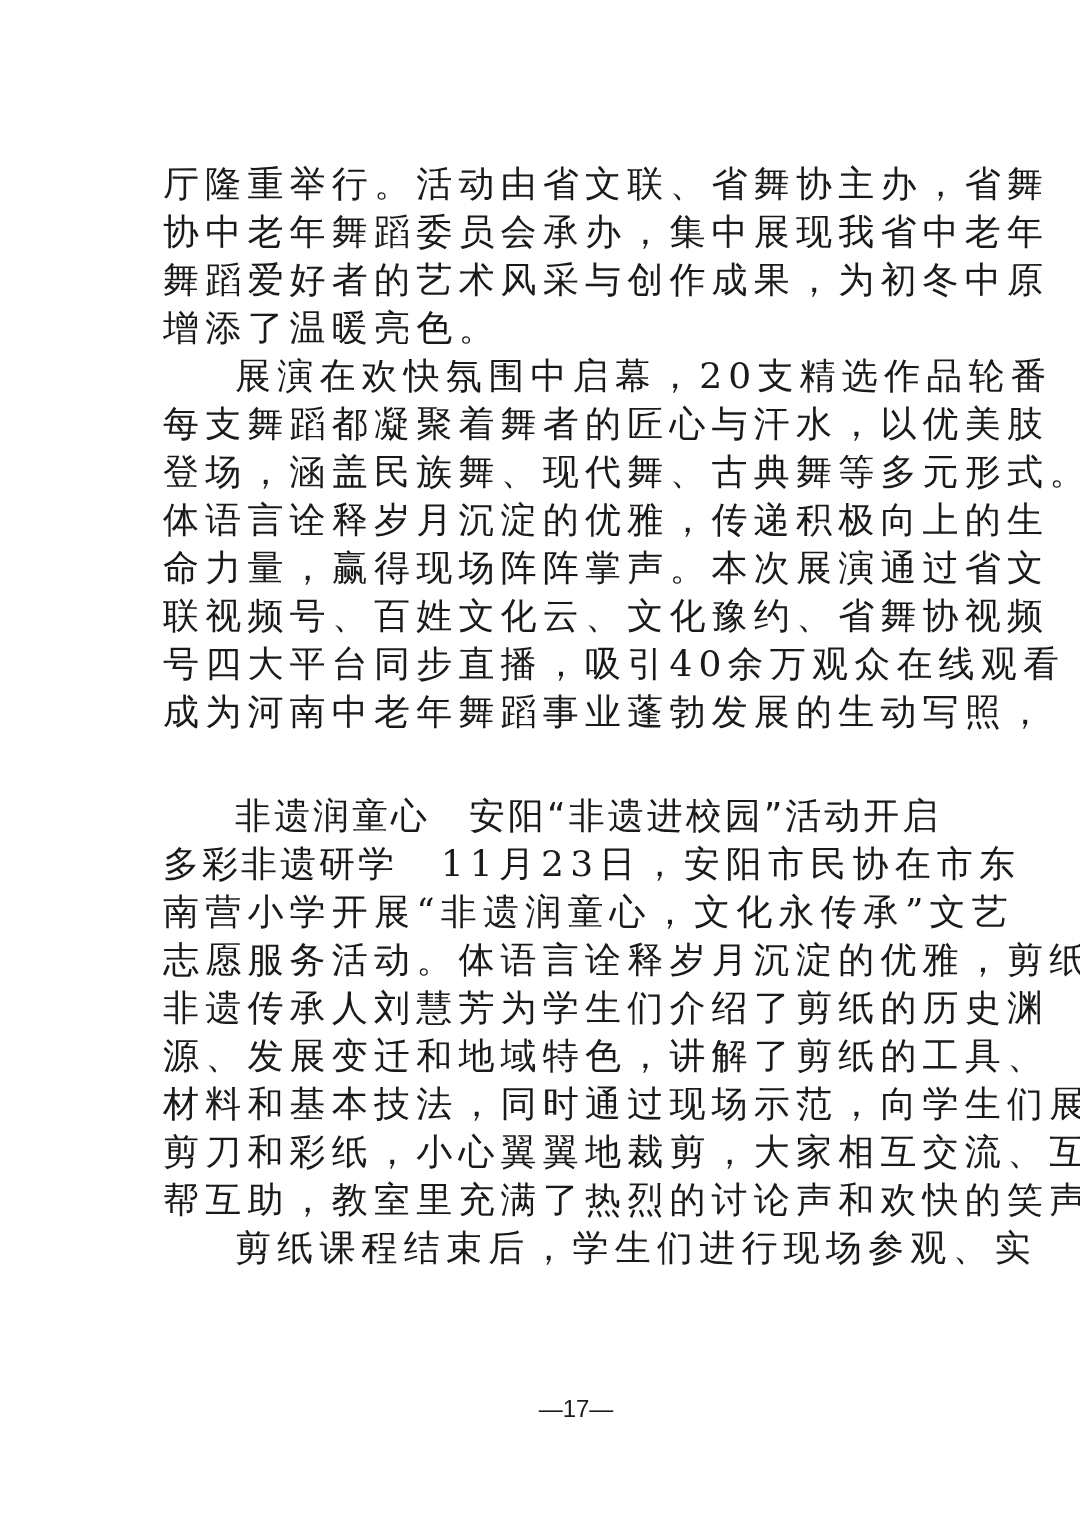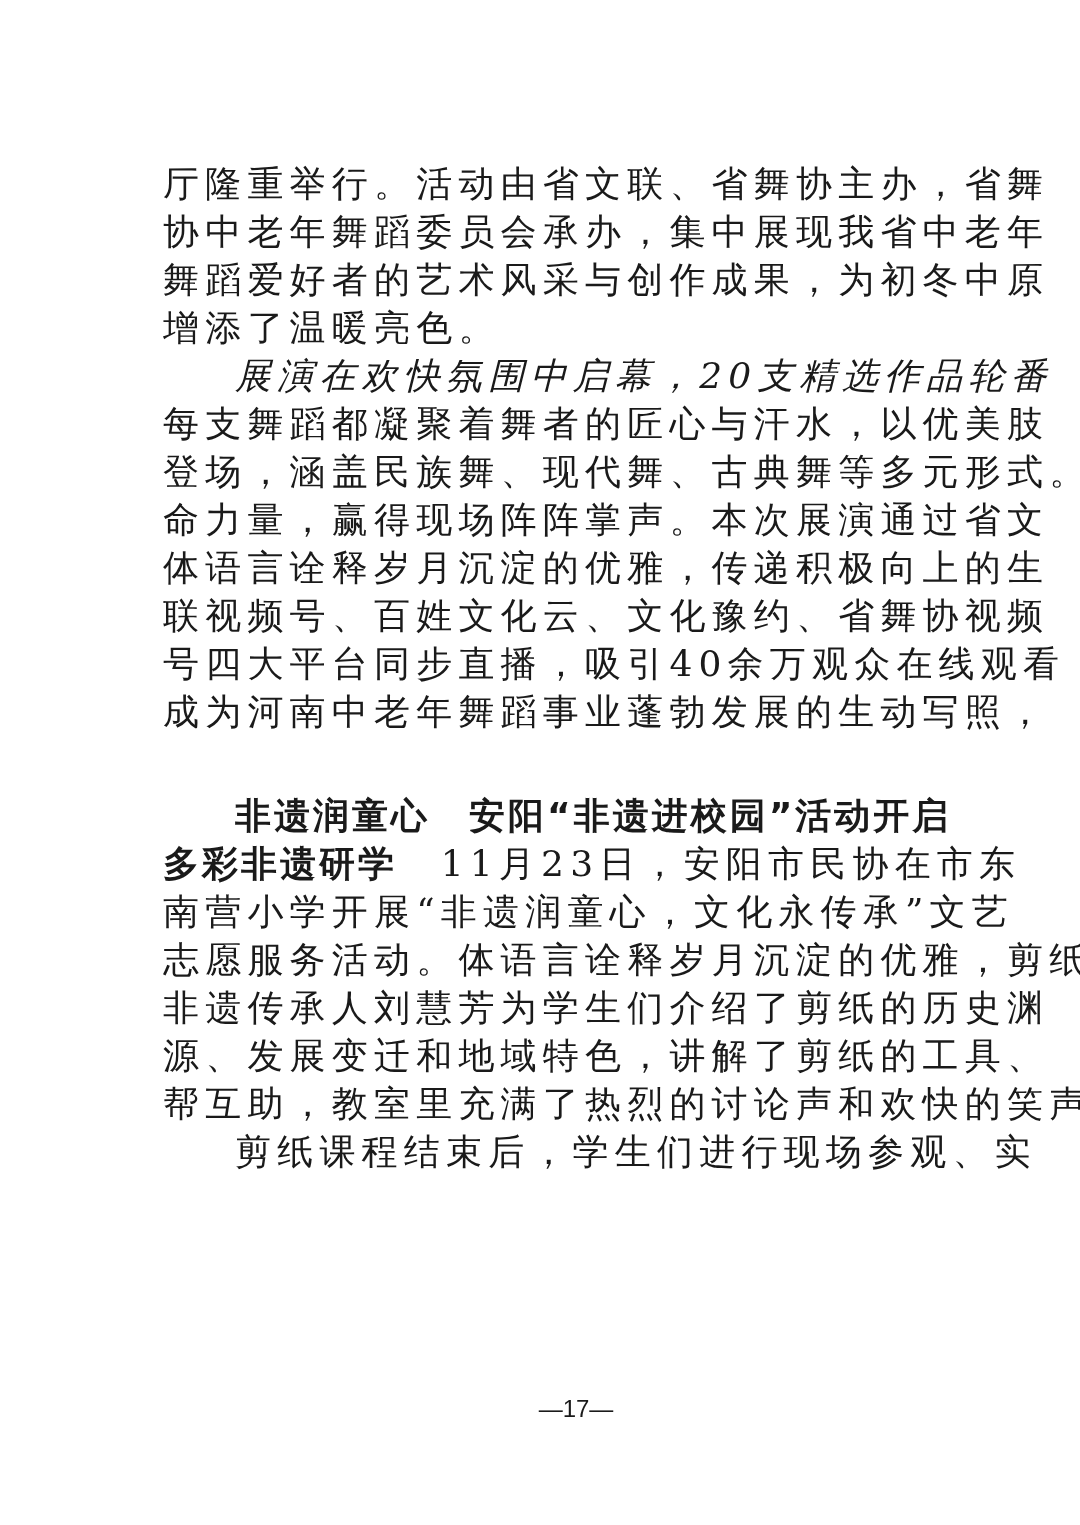--- a/index.html
+++ b/index.html
@@ -26,21 +26,21 @@
       font-size: 36px;
       line-height: 48px;
       letter-spacing: 6.2px;
       text-align: justify;
       text-align-last: left;
       word-break: break-all;
     }
     .gap { height: 56px; }
     .bold-title {
       font-family: "DejaVu Sans", "Liberation Sans", sans-serif;
-      font-weight: bold;
+      font-weight: normal;
       letter-spacing: 3px;
     }
     .line {
       display: block;
       white-space: nowrap;
       height: 48px;
       line-height: 48px;
       font-size: 36px;
     }
     .page-number {
@@ -61,40 +61,42 @@
 <div class="page">
 
   <div class="para">
     <span class="line">厅隆重举行。活动由省文联、省舞协主办，省舞</span>
     <span class="line">协中老年舞蹈委员会承办，集中展现我省中老年</span>
     <span class="line">舞蹈爱好者的艺术风采与创作成果，为初冬中原</span>
     <span class="line">增添了温暖亮色。</span>
   </div>
 
   <div class="para">
-    <span class="line" style="padding-left:72px;font-style:italic;">展演在欢快氛围中启幕，20支精选作品轮番</span>
+    <span class="line" style="padding-left:72px;">展演在欢快氛围中启幕，20支精选作品轮番</span>
     <span class="line">每支舞蹈都凝聚着舞者的匠心与汗水，以优美肢</span>
     <span class="line">登场，涵盖民族舞、现代舞、古典舞等多元形式。</span>
+    <span class="line">体语言诠释岁月沉淀的优雅，传递积极向上的生</span>
     <span class="line">命力量，赢得现场阵阵掌声。本次展演通过省文</span>
-    <span class="line">体语言诠释岁月沉淀的优雅，传递积极向上的生</span>
     <span class="line">联视频号、百姓文化云、文化豫约、省舞协视频</span>
     <span class="line">号四大平台同步直播，吸引40余万观众在线观看，</span>
     <span class="line">成为河南中老年舞蹈事业蓬勃发展的生动写照，</span>
   </div>
 
   <div class="gap"></div>
 
   <div class="para">
     <span class="line bold-title" style="padding-left:72px;">非遗润童心　安阳“非遗进校园”活动开启</span>
     <span class="line">
       <span class="bold-title">多彩非遗研学</span>
       <span style="padding-left:26px;">11月23日，安阳市民协在市东</span>
     </span>
     <span class="line">南营小学开展“非遗润童心，文化永传承”文艺</span>
     <span class="line">志愿服务活动。体语言诠释岁月沉淀的优雅，剪纸</span>
     <span class="line">非遗传承人刘慧芳为学生们介绍了剪纸的历史渊</span>
     <span class="line">源、发展变迁和地域特色，讲解了剪纸的工具、</span>
+    <span class="line">材料和基本技法，同时通过现场示范，向学生们展</span>
+    <span class="line">剪刀和彩纸，小心翼翼地裁剪，大家相互交流、互</span>
     <span class="line">帮互助，教室里充满了热烈的讨论声和欢快的笑声。</span>
     <span class="line" style="padding-left:72px;">剪纸课程结束后，学生们进行现场参观、实</span>
   </div>
 </div>
 
 <div class="page-number">—17—</div>
 
 </body></html>

